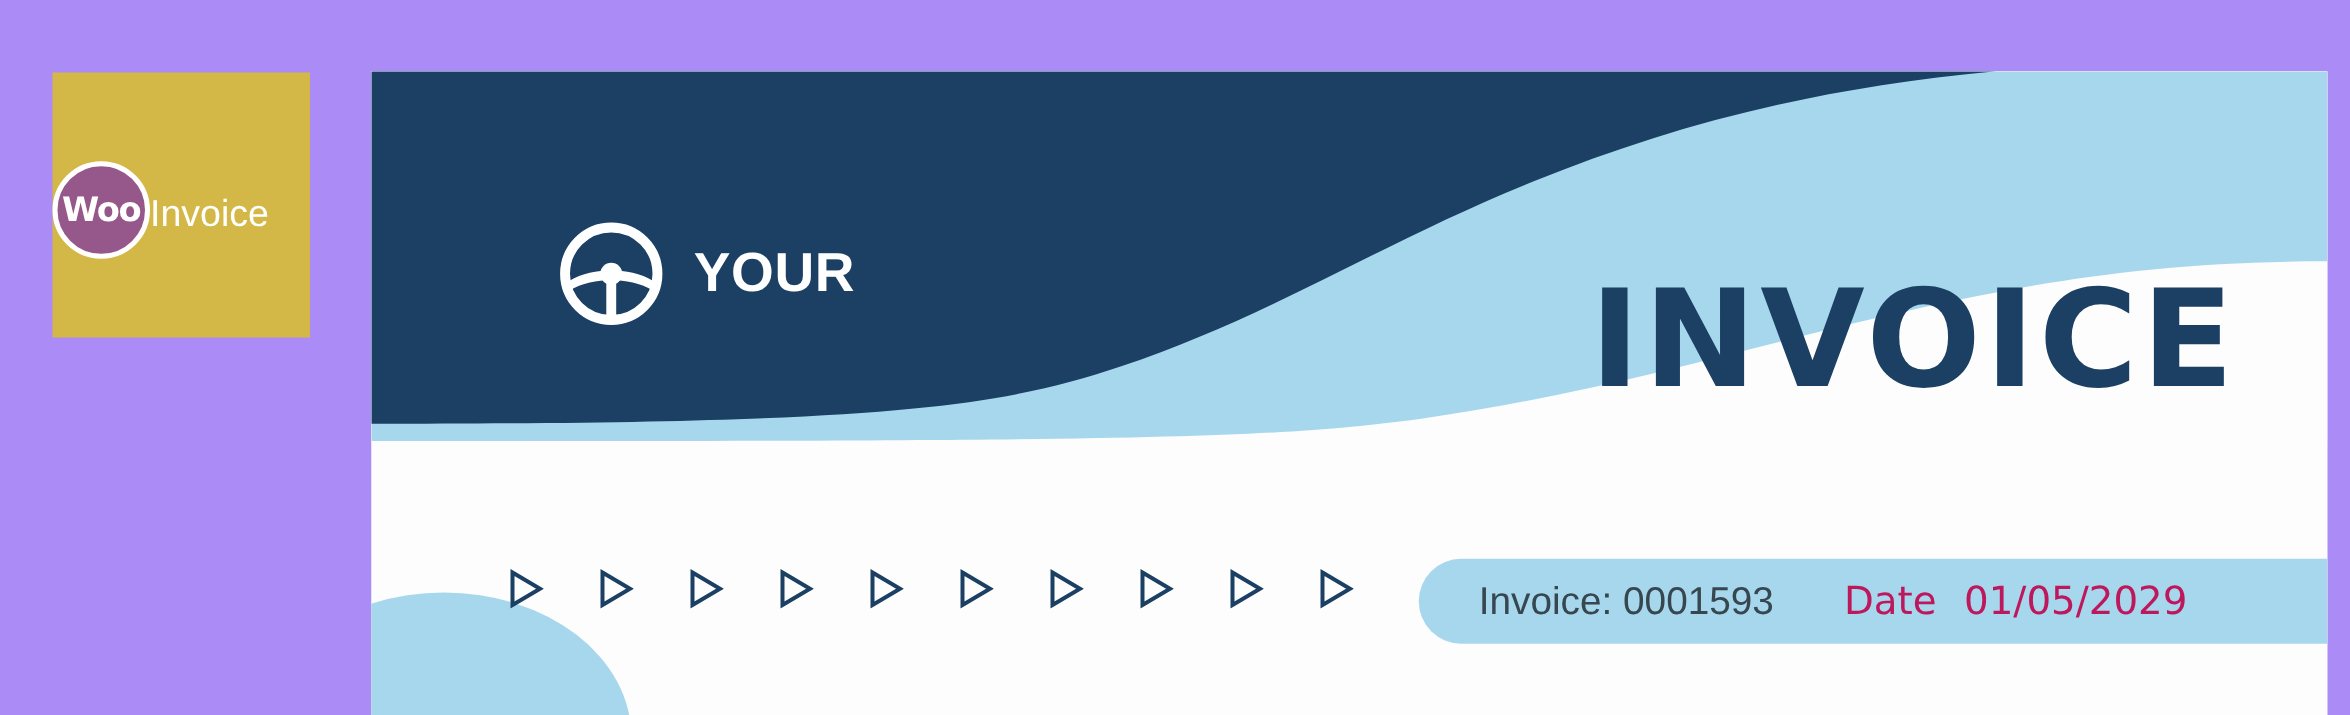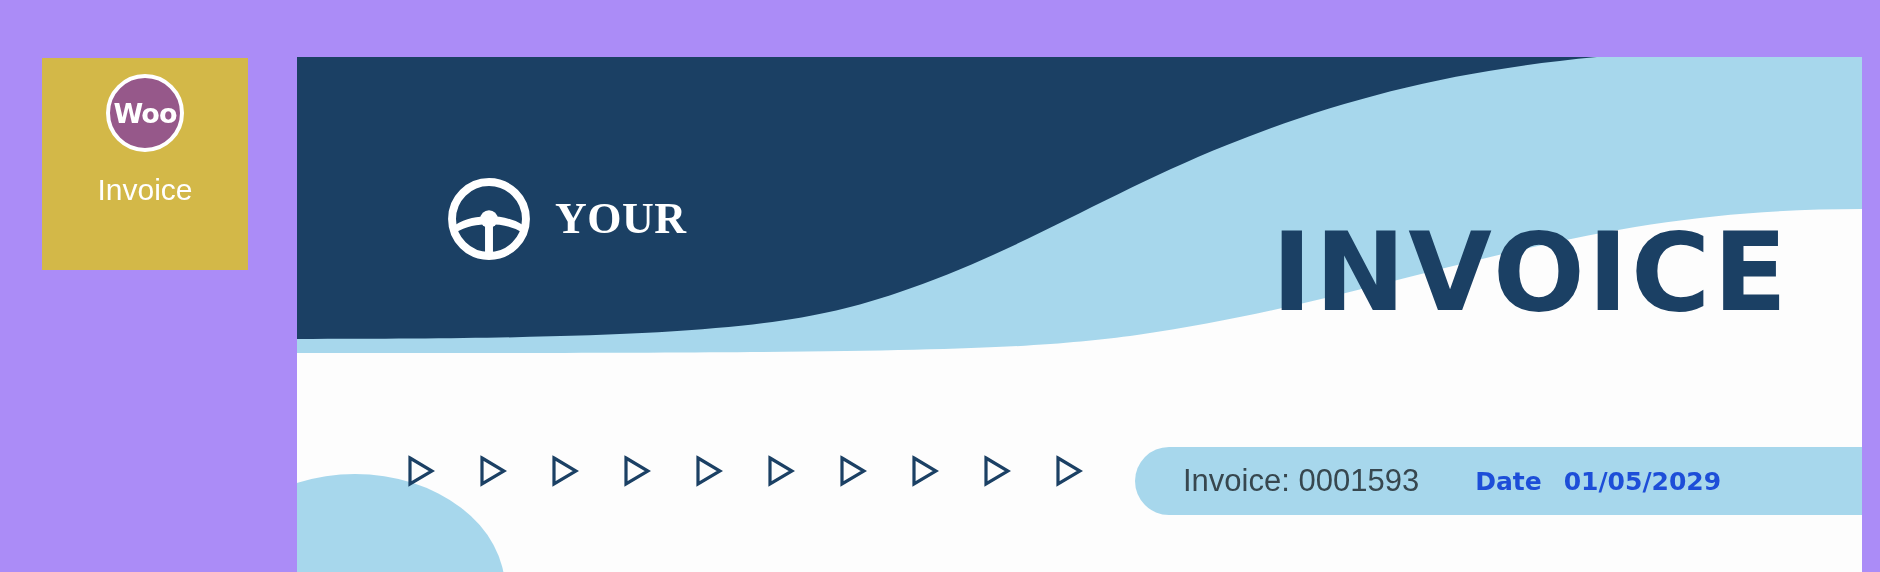--- a/index.html
+++ b/index.html
@@ -24,26 +24,25 @@
 
   
   .badge {
     position: absolute;
     left: 42px;
     top: 58px;
     width: 206px;
     height: 212px;
     background: #d3b848;
     display: flex;
-    flex-direction: column;
+    flex-direction: row;
     align-items: center;
     justify-content: flex-start;
     padding-top: 16px;
     box-sizing: border-box;
-    gap: 12px;
   }
   .woo-circle {
     width: 78px;
     height: 78px;
     border-radius: 50%;
     background: #96588a;
     border: 4px solid #ffffff;
     box-sizing: border-box;
     display: flex;
     align-items: center;
@@ -102,21 +101,21 @@
     gap: 22px;
     z-index: 3;
   }
   .wheel-icon { width: 88px; height: 88px; display: block; }
   .logo-words {
     color: #ffffff;
     font-weight: 700;
     font-size: 44px;
     line-height: 0.98;
     letter-spacing: 0.5px;
-    font-family: Liberation Serif, serif;
+    font-family: Liberation Sans, sans-serif;
   }
 
   
   .invoice-word {
     position: absolute;
     right: 72px;
     top: 162px;
     color: #1b4064;
     font-size: 108px;
     font-weight: 700;
@@ -176,23 +175,23 @@
     font-family: Liberation Sans, sans-serif;
   }
   .meta-date-group {
     display: flex;
     align-items: baseline;
     gap: 22px;
     white-space: nowrap;
   }
   .meta-date-label,
   .meta-date-value {
-    color: #1d4ed8;
-    font-size: 25px;
-    font-weight: 700;
+    color: #be185d;
+    font-size: 31px;
+    font-weight: 400;
     font-family: "DejaVu Sans", sans-serif;
   }
 </style>
 </head>
 <body>
 
 <div id="stage">
 
   <div class="badge">
     <div class="woo-circle">

